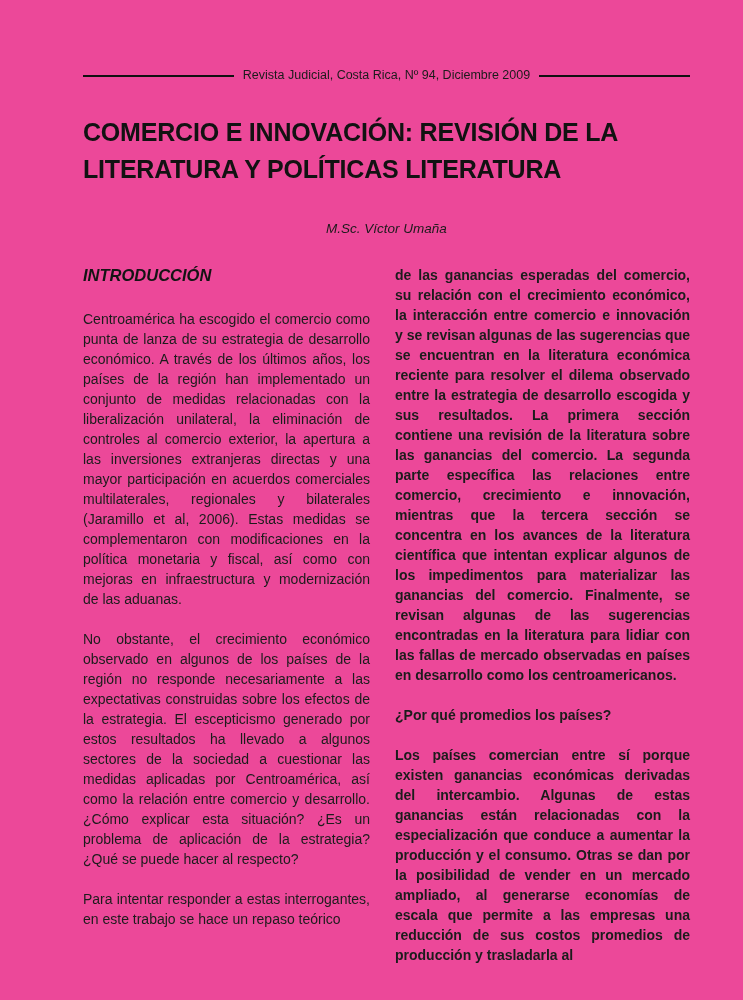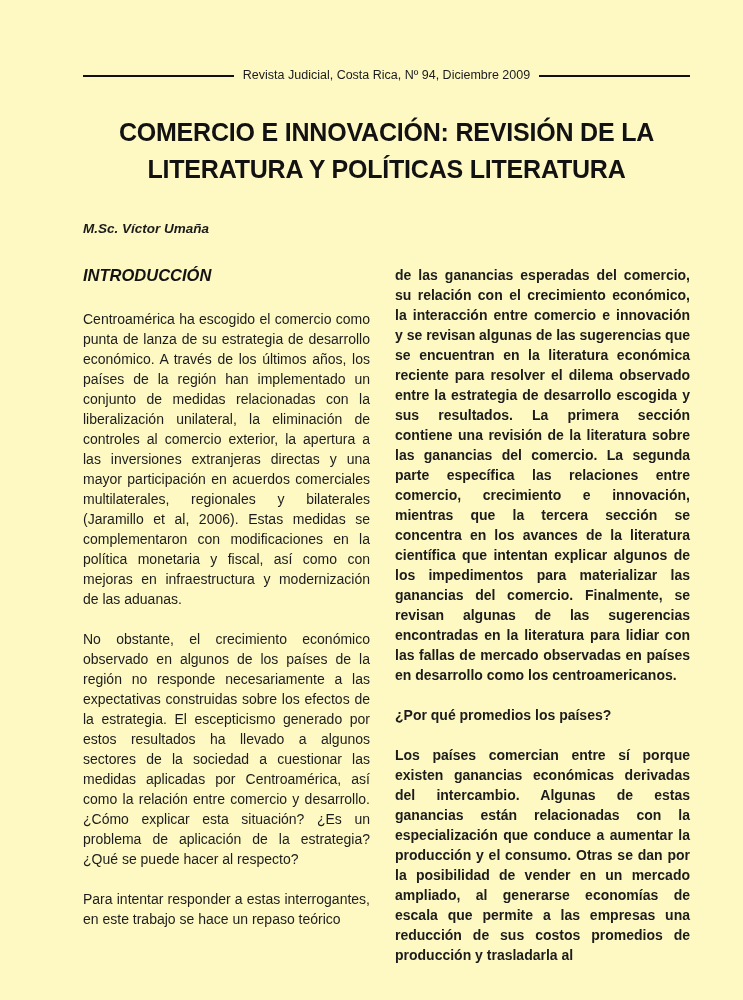--- a/index.html
+++ b/index.html
@@ -12,21 +12,21 @@
     background: #ffffff;
     font-family: "Liberation Sans", sans-serif;
     color: #1c1c1c;
     overflow: hidden;
     -webkit-font-smoothing: antialiased;
   }
   .page {
     position: relative;
     width: 743px;
     height: 1000px;
-    background: #fef9c3;
+    background: #ec4899;
     box-sizing: border-box;
   }
   .content {
     padding: 0 53px 0 83px;
   }
   .journal-header {
     display: flex;
     align-items: center;
     padding-top: 67px;
     height: 17px;
@@ -38,32 +38,31 @@
   }
   .journal-title {
     font-size: 12.5px;
     line-height: 15px;
     padding: 0 9px;
     white-space: nowrap;
     color: #1b1b1b;
   }
   .article-title {
     margin: 30px 0 0 0;
-    text-align: center;
     font-weight: bold;
     font-size: 25px;
     line-height: 37px;
     letter-spacing: -0.2px;
     color: #121212;
   }
   .title-line { display: block; }
   .authors {
     margin-top: 33px;
-    text-align: left;
-    font-weight: bold;
+    text-align: center;
+    font-weight: normal;
     font-style: italic;
     font-size: 13.5px;
     line-height: 16px;
     color: #1b1b1b;
   }
   .columns {
     display: flex;
     align-items: flex-start;
     margin-top: 28px;
   }

